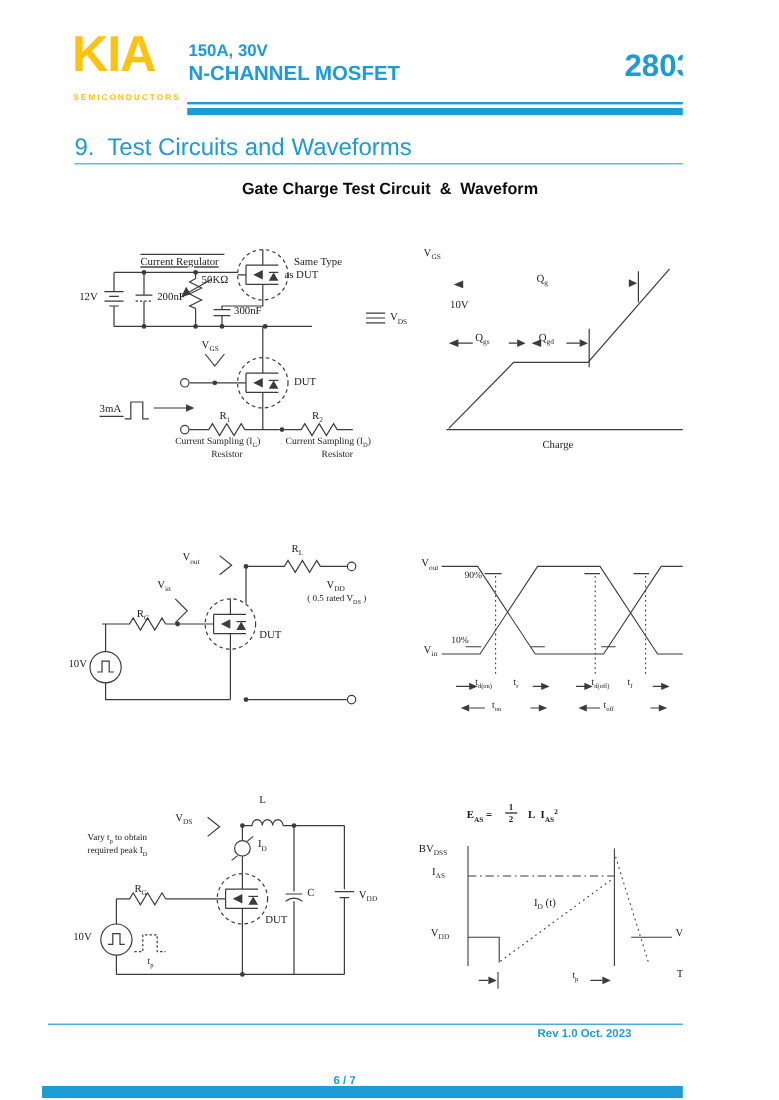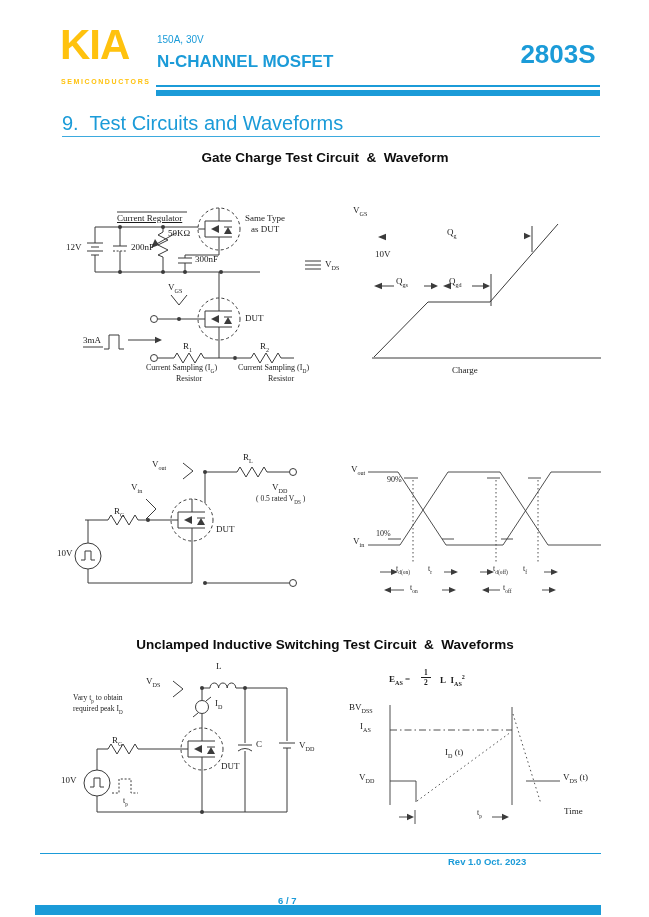--- a/index.html
+++ b/index.html
@@ -1,24 +1,24 @@
 <!DOCTYPE html>
 <html style="--teal: #1B9BD8; --yellow: #FFC20E; --ink: #1c1c1c; --line: #3b3b3b;"><head>
 <meta charset="utf-8">
 <style>
   :root{ --teal:#1B9BD8; --yellow:#FFC20E; --ink:#1c1c1c; --line:#3b3b3b; }
   html,body{margin:0;padding:0;background:#fff;}
   .page{position:relative;width:569px;height:917px;background:#fff;overflow:hidden;
-        font-family:"Liberation Sans",sans-serif;padding-left:32px;}
+        font-family:"Liberation Sans",sans-serif;}
   .abs{position:absolute;}
   
   .logo{left:60px;top:24px;font-size:42px;font-weight:bold;color:var(--yellow);
         letter-spacing:-1px;line-height:1;}
   .logo-sub{left:61px;top:78px;font-size:7px;font-weight:bold;color:var(--yellow);letter-spacing:1.6px;}
-  .rating{left:157px;top:34px;font-size:10px;font-weight:normal;color:var(--teal);}
+  .rating{left:157px;top:34px;font-size:14px;font-weight:bold;color:var(--teal);}
   .devtype{left:157px;top:52px;font-size:17px;font-weight:bold;color:var(--teal);}
   .part{left:518px;top:39px;width:80px;text-align:center;font-size:26px;font-weight:bold;color:var(--teal);}
   .rule-thin{left:156px;top:85px;width:444px;height:2px;background:var(--teal);}
   .rule-thick{left:156px;top:90px;width:444px;height:6px;background:var(--teal);}
   .heading{left:62px;top:112px;font-size:20px;color:var(--teal);}
   .heading-rule{left:62px;top:136px;width:538px;height:1px;background:var(--teal);opacity:.85;}
   .sec-title{position:absolute;left:10px;width:630px;text-align:center;font-weight:bold;
              font-size:13.5px;color:#0d0d0d;}
   
   .lb{position:absolute;font-family:"Liberation Serif",serif;font-size:9px;color:var(--ink);
@@ -191,21 +191,21 @@
   <div class="abs heading-rule"></div>
 
   <div class="sec-title" style="top:150px">Gate Charge Test Circuit &nbsp;&amp;&nbsp; Waveform</div>
 
   <div class="lb ul" style="left:117px;top:201px">Current Regulator</div>
   <div class="lb" style="left:66px;top:242px">12V</div>
   <div class="lb" style="left:131px;top:242px">200nF</div>
   <div class="lb" style="left:168px;top:228px">50KΩ</div>
   <div class="lb" style="left:195px;top:254px">300nF</div>
   <div class="lb" style="left:245px;top:213px">Same Type</div>
-  <div class="lb" style="left:251px;top:224px">as DUT</div>
+  <div class="lb" style="left:237px;top:224px">as DUT</div>
   <div class="lb" style="left:325px;top:259px">V<sub>DS</sub></div>
   <div class="lb" style="left:168px;top:282px">V<sub>GS</sub></div>
   <div class="lb" style="left:245px;top:313px">DUT</div>
   <div class="lb" style="left:83px;top:335px">3mA</div>
   <div class="lb" style="left:183px;top:341px">R<sub>1</sub></div>
   <div class="lb" style="left:260px;top:341px">R<sub>2</sub></div>
   <div class="lb s8" style="left:146px;top:363px">Current Sampling (I<sub>G</sub>)</div>
   <div class="lb s8" style="left:176px;top:374px">Resistor</div>
   <div class="lb s8" style="left:238px;top:363px">Current Sampling (I<sub>D</sub>)</div>
   <div class="lb s8" style="left:268px;top:374px">Resistor</div>
@@ -231,21 +231,20 @@
   <div class="lb s8" style="left:387px;top:475px">90%</div>
   <div class="lb" style="left:353px;top:536px">V<sub>in</sub></div>
   <div class="lb s8" style="left:376px;top:529px">10%</div>
   <div class="lb s8" style="left:396px;top:564px">t<sub>d(on)</sub></div>
   <div class="lb s8" style="left:428px;top:564px">t<sub>r</sub></div>
   <div class="lb s8" style="left:410px;top:583px">t<sub>on</sub></div>
   <div class="lb s8" style="left:493px;top:564px">t<sub>d(off)</sub></div>
   <div class="lb s8" style="left:523px;top:564px">t<sub>f</sub></div>
   <div class="lb s8" style="left:503px;top:583px">t<sub>off</sub></div>
 
-  <div class="sec-title" style="top:637px">Unclamped Inductive Switching Test Circuit &nbsp;&amp;&nbsp; Waveforms</div>
 
   <div class="lb" style="left:216px;top:661px">L</div>
   <div class="lb" style="left:146px;top:676px">V<sub>DS</sub></div>
   <div class="lb s75" style="left:73px;top:694px">Vary t<sub>p</sub> to obtain</div>
   <div class="lb s75" style="left:73px;top:705px">required peak I<sub>D</sub></div>
   <div class="lb" style="left:215px;top:698px">I<sub>D</sub></div>
   <div class="lb" style="left:221px;top:761px">DUT</div>
   <div class="lb" style="left:112px;top:735px">R<sub>G</sub></div>
   <div class="lb" style="left:61px;top:775px">10V</div>
   <div class="lb s8" style="left:123px;top:796px">t<sub>p</sub></div>

